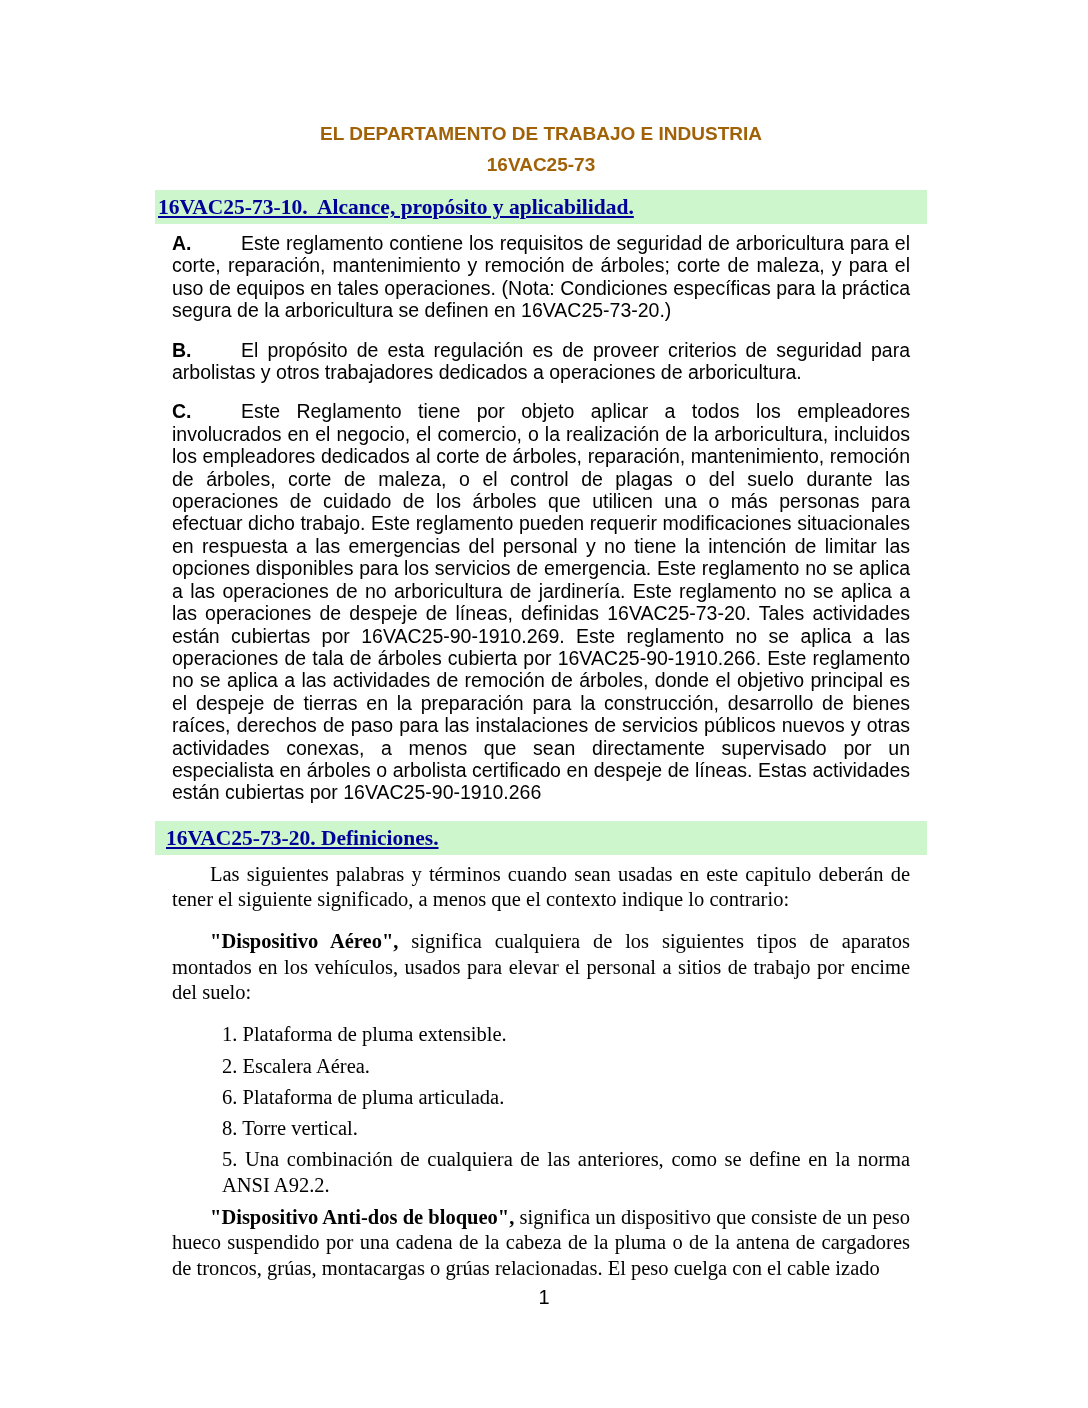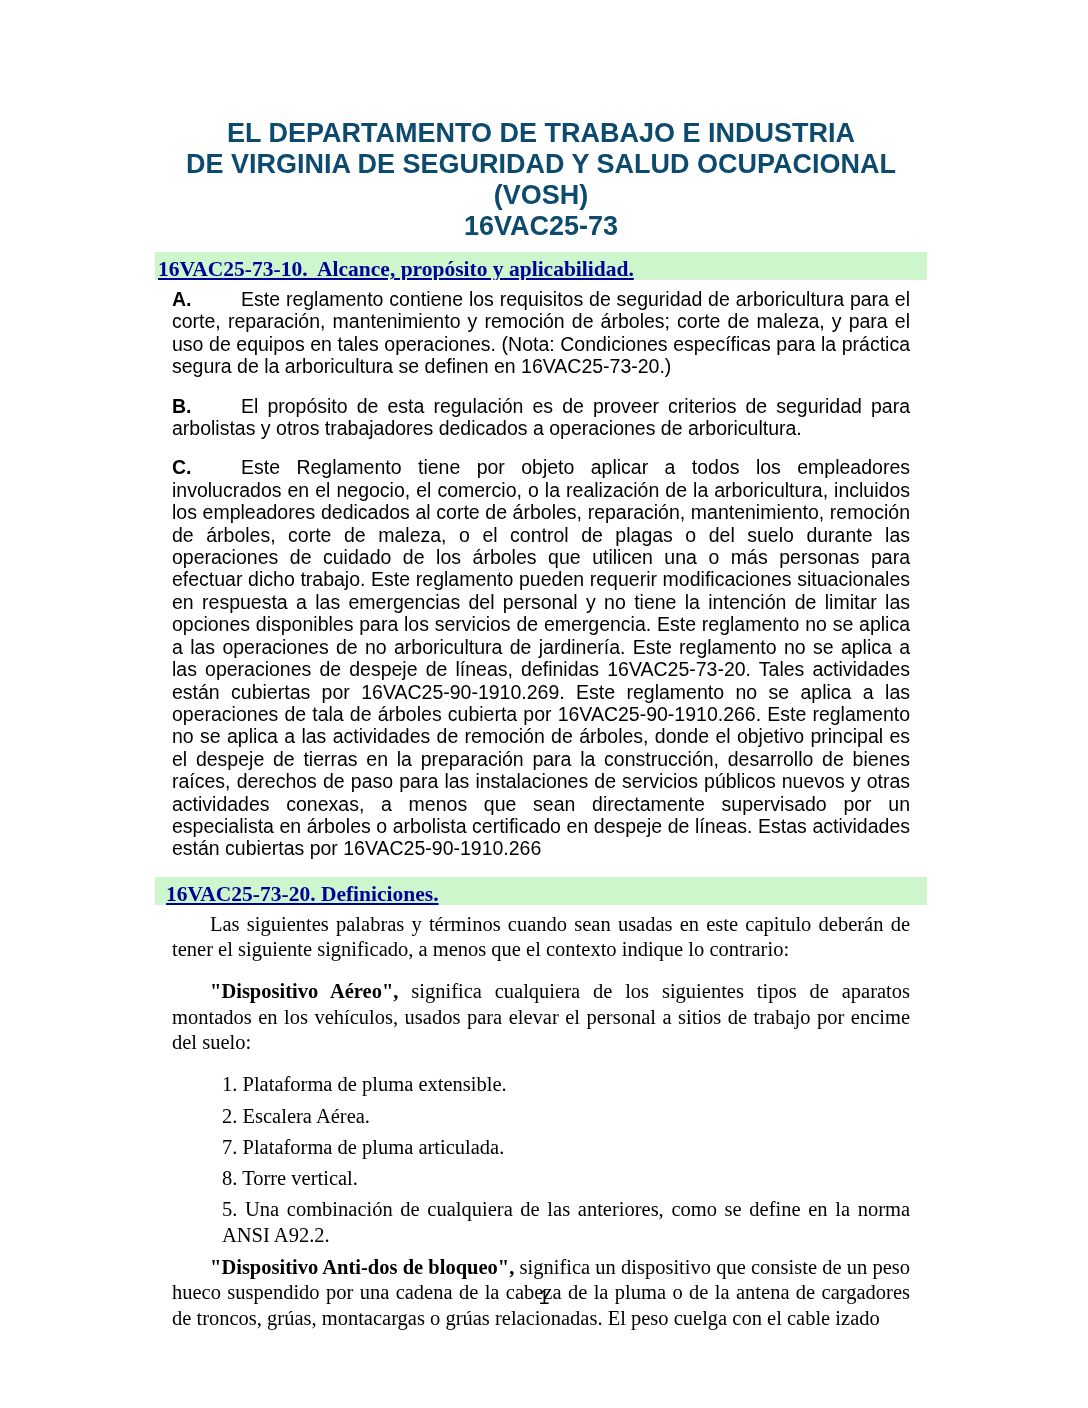--- a/index.html
+++ b/index.html
@@ -16,30 +16,30 @@
 
   .content {
     position: absolute;
     left: 155px;
     top: 118px;
     width: 772px;
   }
 
   .doc-title {
     text-align: center;
-    color: #0c4a6e;
+    color: #a16207;
     font-weight: bold;
-    font-size: 27px;
+    font-size: 19px;
     line-height: 31px;
     font-family: "Liberation Sans", sans-serif;
   }
 
   .green-bar {
     background: #cdf6cd;
-    height: 28px;
+    height: 34px;
     line-height: 34px;
     margin-top: 10px;
     padding-left: 3px;
     font-family: "Liberation Serif", serif;
     font-weight: bold;
     font-size: 21.5px;
     color: #000099;
     white-space: nowrap;
     overflow: hidden;
   }
@@ -94,21 +94,20 @@
   }
 </style>
 </head>
 <body>
 
 <div class="page">
   <div class="content">
 
     <div class="doc-title">
       <div>EL DEPARTAMENTO DE TRABAJO E INDUSTRIA</div>
-      <div>DE VIRGINIA DE SEGURIDAD Y SALUD OCUPACIONAL (VOSH)</div>
       <div>16VAC25-73</div>
     </div>
 
     <div class="green-bar">
       <span>16VAC25-73-10.&nbsp; Alcance, propósito y aplicabilidad.</span>
     </div>
 
     <p class="sans-para"><span class="lead">A.</span><span>Este reglamento contiene los requisitos de seguridad de arboricultura para el corte, reparación, mantenimiento y remoción de árboles; corte de maleza, y para el uso de equipos en tales operaciones. (Nota: Condiciones específicas para la práctica segura de la arboricultura se definen en 16VAC25-73-20.)</span></p>
 
     <p class="sans-para"><span class="lead">B.</span><span>El propósito de esta regulación es de proveer criterios de seguridad para arbolistas y otros trabajadores dedicados a operaciones de arboricultura.</span></p>
@@ -118,21 +117,21 @@
     <div class="green-bar bar-definiciones">
       <span>16VAC25-73-20. Definiciones.</span>
     </div>
 
     <p class="serif serif-para first-serif">Las siguientes palabras y términos cuando sean usadas en este capitulo deberán de tener el siguiente significado, a menos que el contexto indique lo contrario:</p>
 
     <p class="serif serif-para"><span class="term">"Dispositivo Aéreo",</span> <span>significa cualquiera de los siguientes tipos de aparatos montados en los vehículos, usados para elevar el personal a sitios de trabajo por encime del suelo:</span></p>
 
     <div class="serif list-item">1. Plataforma de pluma extensible.</div>
     <div class="serif list-item">2. Escalera Aérea.</div>
-    <div class="serif list-item">7. Plataforma de pluma articulada.</div>
+    <div class="serif list-item">6. Plataforma de pluma articulada.</div>
     <div class="serif list-item">8. Torre vertical.</div>
     <div class="serif list-item">5. Una combinación de cualquiera de las anteriores, como se define en la norma ANSI A92.2.</div>
 
     <p class="serif serif-para"><span class="term">"Dispositivo Anti-dos de bloqueo",</span> <span>significa un dispositivo que consiste de un peso hueco suspendido por una cadena de la cabeza de la pluma o de la antena de cargadores de troncos, grúas, montacargas o grúas relacionadas. El peso cuelga con el cable izado</span></p>
 
   </div>
 
   <div class="page-number">1</div>
 </div>
 

